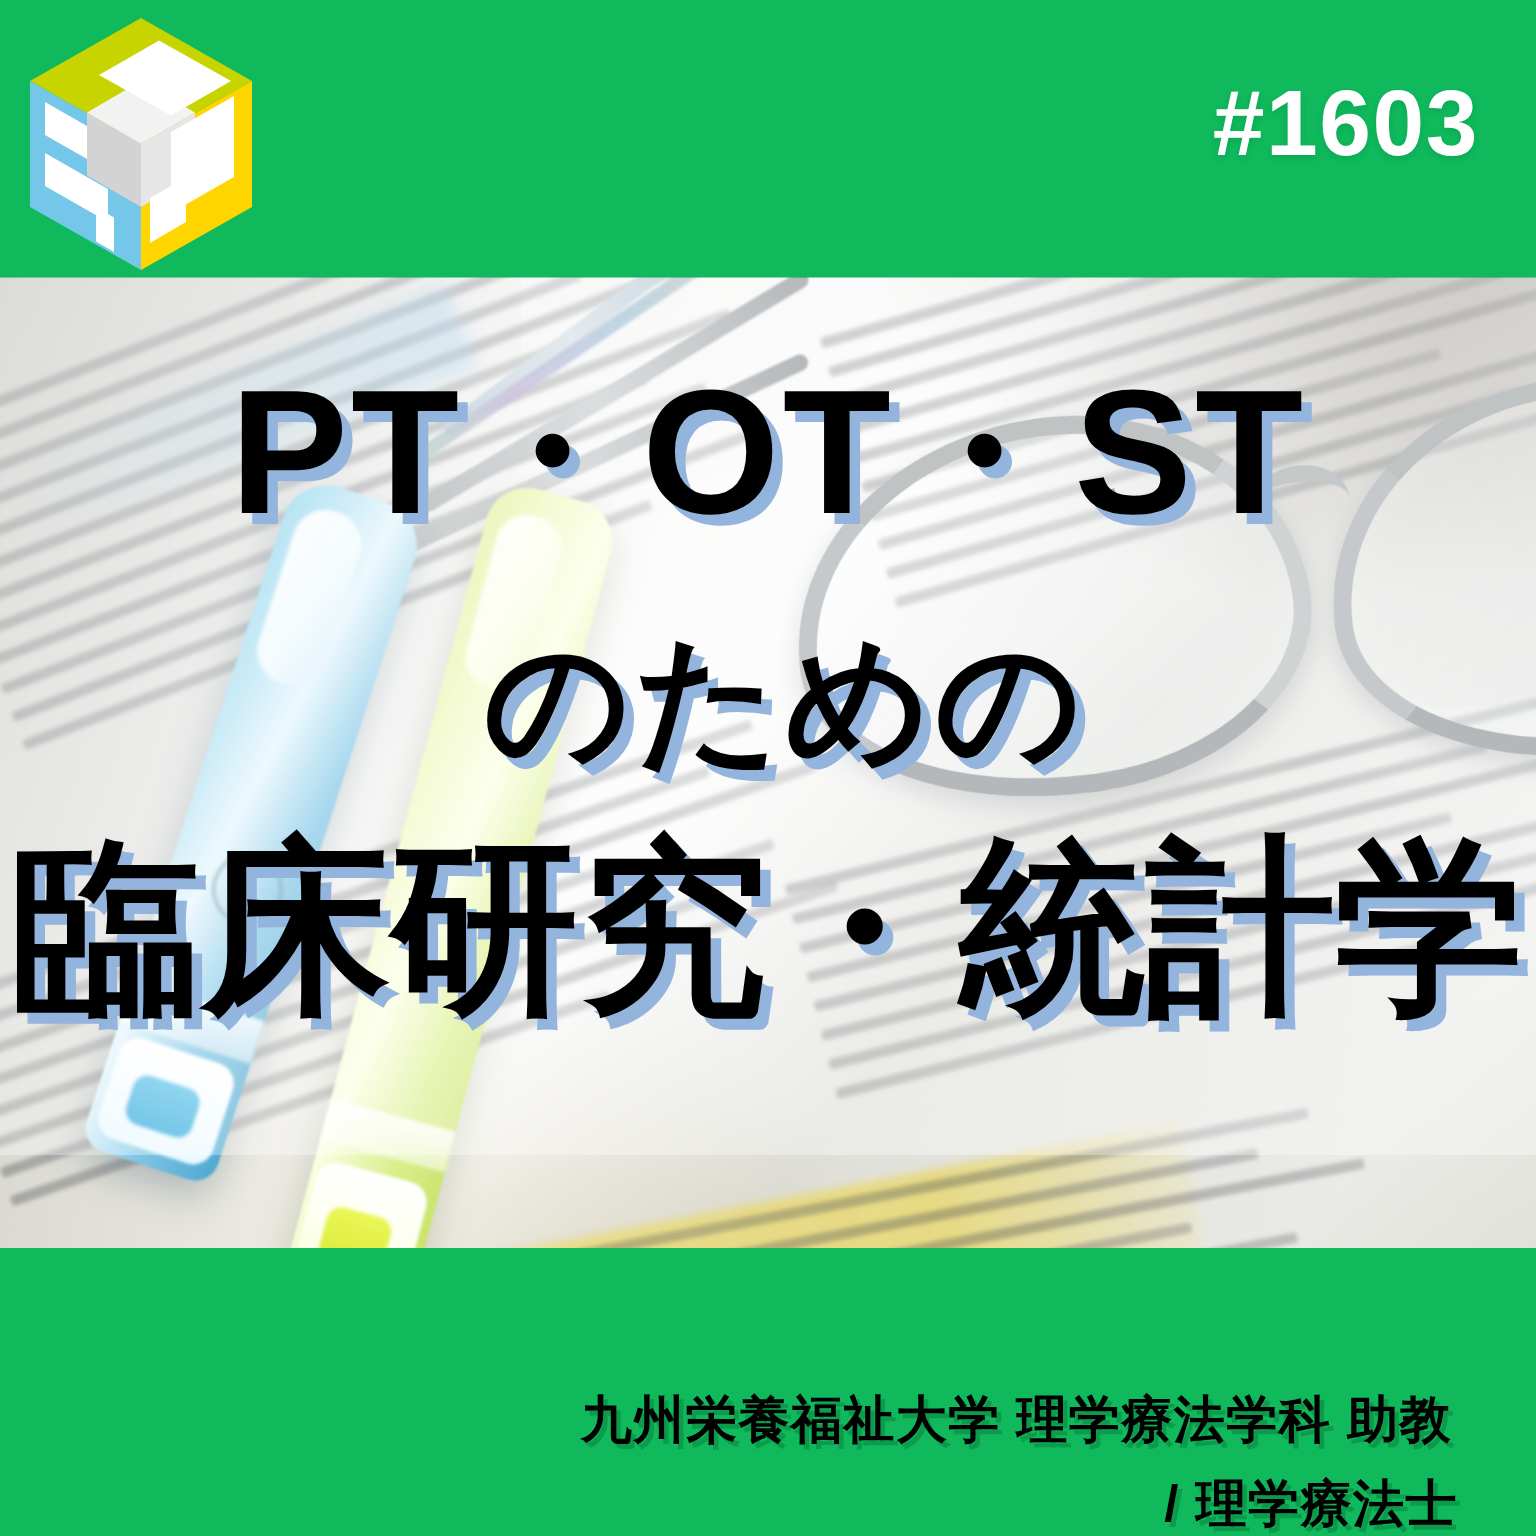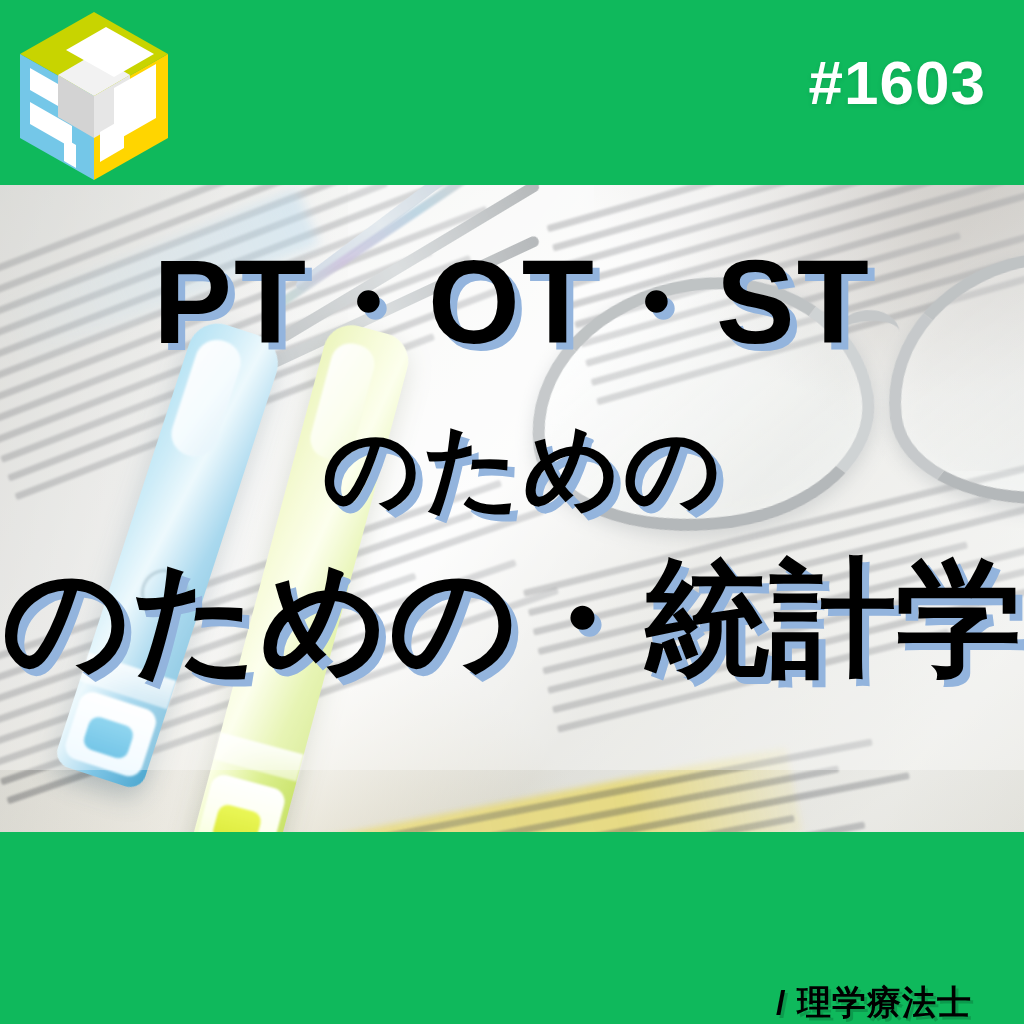--- a/index.html
+++ b/index.html
@@ -335,20 +335,21 @@
       <polygon points="100,80 142,56 142,110 100,134" fill="#ffffff"></polygon>
       <polygon points="86,124 110,110 110,140 86,154" fill="#ffffff"></polygon>
     </svg>
   </div>
 
   <div class="issue-no">#1603</div>
 
   <div class="titlewrap">
     <div class="t-main">PT・OT・ST</div>
     <div class="t-mid">のための</div>
-    <div class="t-sub">のための・統計学</div>
+    <div class="t-sub">臨床研究・統計学</div>
   </div>
 
   <div class="bottombar">
+    <div class="affil">九州栄養福祉大学  理学療法学科 助教</div>
     <div class="license">/ 理学療法士</div>
   </div>
 
 </div>
 
 </body></html>

